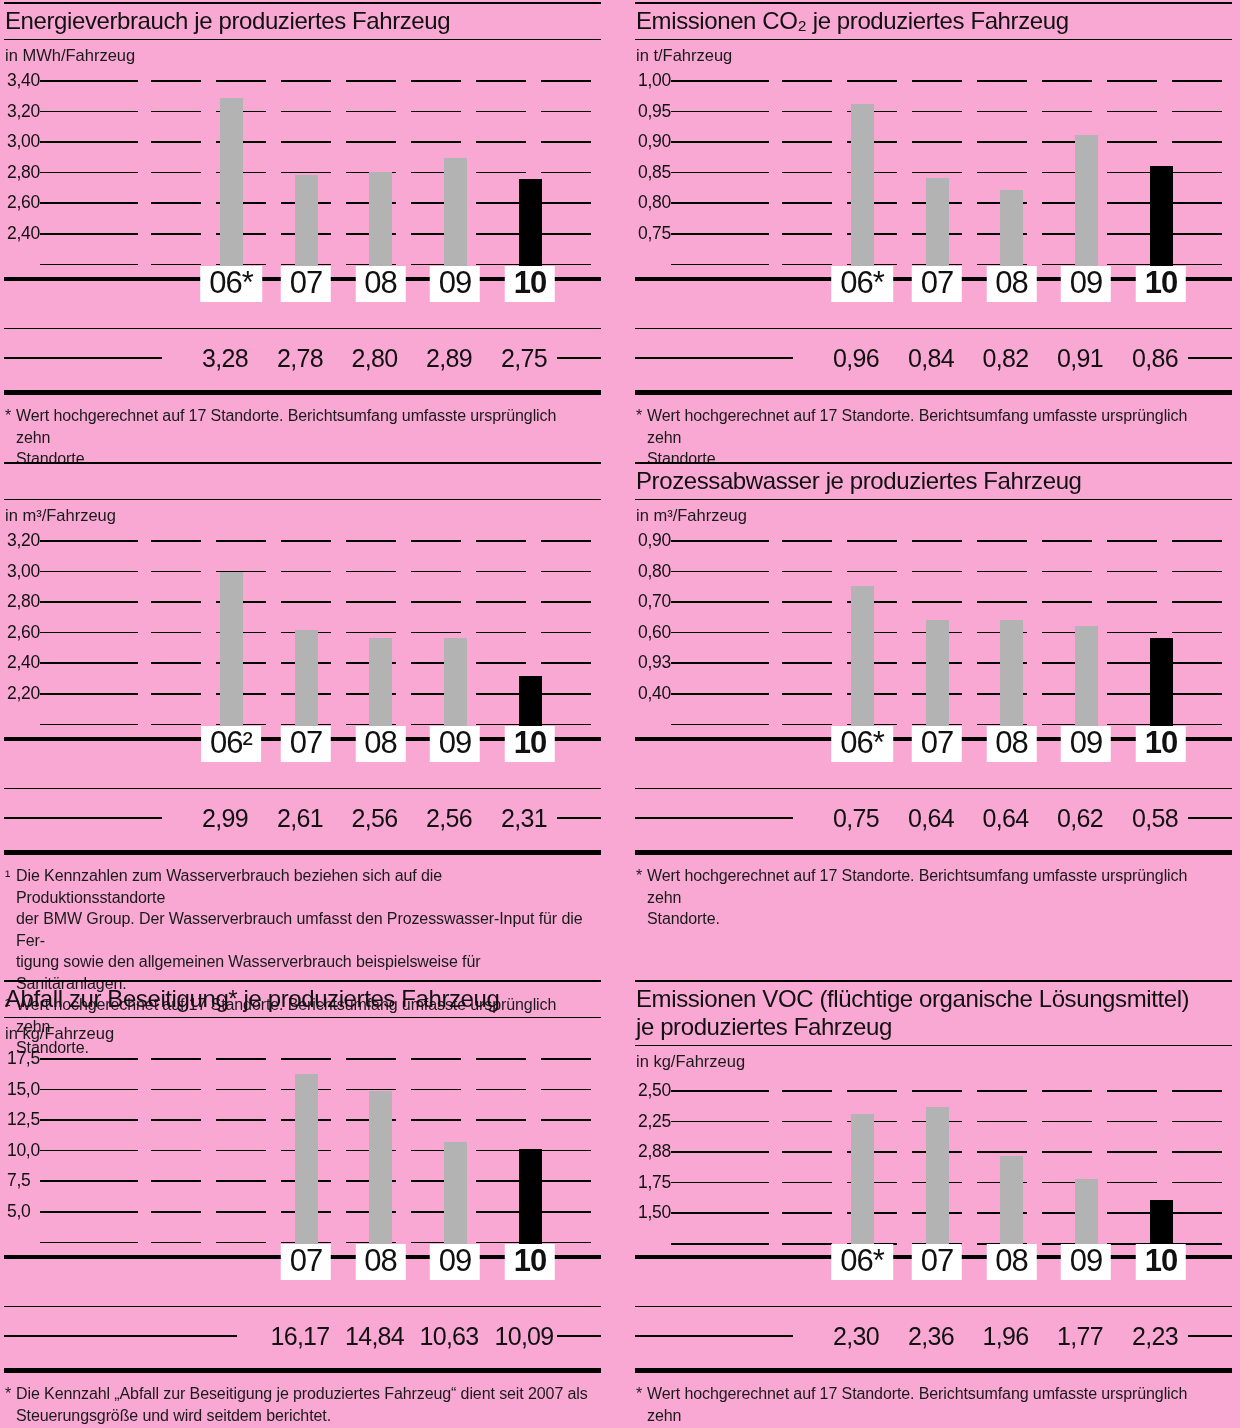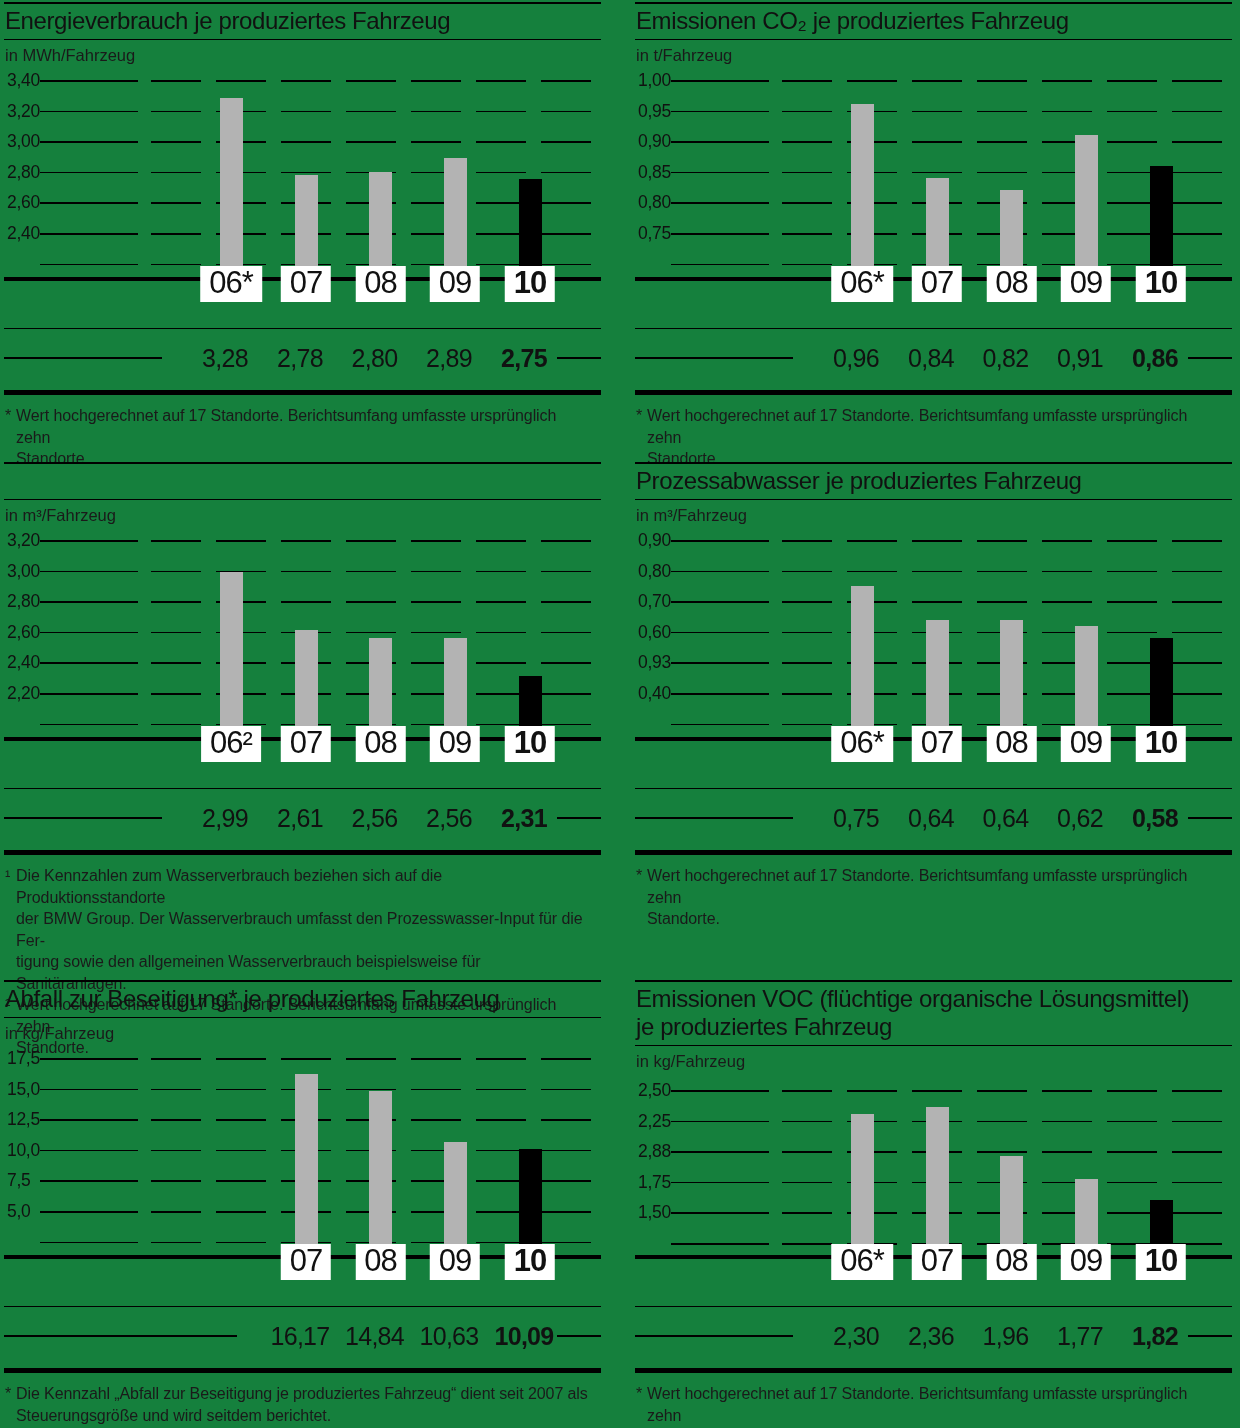--- a/index.html
+++ b/index.html
@@ -1,18 +1,18 @@
 <!DOCTYPE html>
 <html><head>
 <meta charset="utf-8">
 <style>
   html,body{margin:0;padding:0;background:#fff;}
   body{width:1240px;height:1428px;overflow:hidden;
        font-family:"Liberation Sans","DejaVu Sans",sans-serif;color:#111;}
-  .canvas{position:relative;width:1240px;height:1428px;background:#15803d;}
+  .canvas{position:relative;width:1240px;height:1428px;background:#f9a8d4;}
   .chart{position:absolute;width:597px;height:452px;}
   .rule{position:absolute;left:0;width:597px;background:#000;}
   .rule.top{top:2px;height:2px;}
   .rule.under{top:38.5px;height:1.5px;}
   .chart.tall .rule.under{top:66.5px;}
   .rule.vals-top{top:327.5px;height:1.5px;}
   .rule.bottom{top:390px;height:4.5px;}
   .title{position:absolute;left:1px;top:7px;margin:0;font-size:24px;font-weight:normal;
          letter-spacing:-0.4px;line-height:28px;white-space:pre-line;}
   .unit{position:absolute;left:1px;top:45px;font-size:16.5px;line-height:20px;color:#1a1a1a;}
@@ -28,21 +28,21 @@
   .bar.black{background:#000;}
   .axis-row{position:absolute;left:0;top:266px;width:597px;height:36px;}
   .axis-row::before{content:"";position:absolute;left:0;right:0;top:10.5px;height:4.5px;background:#000;}
   .xlab{position:absolute;top:0;height:36px;line-height:34px;transform:translateX(-50%);
         background:#fff;padding:0 9px;font-size:31px;letter-spacing:-1px;white-space:nowrap;}
   .xlab.last{font-weight:bold;}
   .values-row{position:absolute;left:0;top:344px;width:597px;height:28px;}
   .vseg{position:absolute;top:13px;height:1.5px;background:#000;}
   .val{position:absolute;top:0;height:28px;line-height:28px;transform:translateX(-50%);
        font-size:25px;letter-spacing:-0.7px;white-space:nowrap;}
-  .val.last{font-weight:bold;}
+  .val.last{font-weight:normal;}
   .footnotes{position:absolute;left:1px;top:405px;width:588px;}
   .fn{position:relative;padding-left:11px;font-size:16px;line-height:21.5px;
       letter-spacing:-0.1px;white-space:pre-line;color:#1a1a1a;}
   .fn-marker{position:absolute;left:0;top:0;}
 </style>
 </head>
 <body>
 
 <div class="canvas">
 
@@ -323,21 +323,21 @@
         <div class="xlab last" style="left: 526px;">10</div>
       </div>
     <div class="rule vals-top"></div>
     <div class="values-row">
         <div class="vseg" style="left: 0px; width: 158px;"></div>
         <div class="vseg" style="left: 553px; width: 44px;"></div>
         <div class="val" style="left: 221px;">2,30</div>
         <div class="val" style="left: 296px;">2,36</div>
         <div class="val" style="left: 370.5px;">1,96</div>
         <div class="val" style="left: 445px;">1,77</div>
-        <div class="val last" style="left: 520px;">1,82</div>
+        <div class="val last" style="left: 520px;">2,23</div>
       </div>
     <div class="rule bottom"></div>
     <div class="footnotes">
       <div class="fn"><span class="fn-marker">*</span><span class="fn-text">Wert hochgerechnet auf 17 Standorte. Berichtsumfang umfasste ursprünglich zehn
 Standorte.</span></div>
     </div>
   </section>
 
 </div>
 

